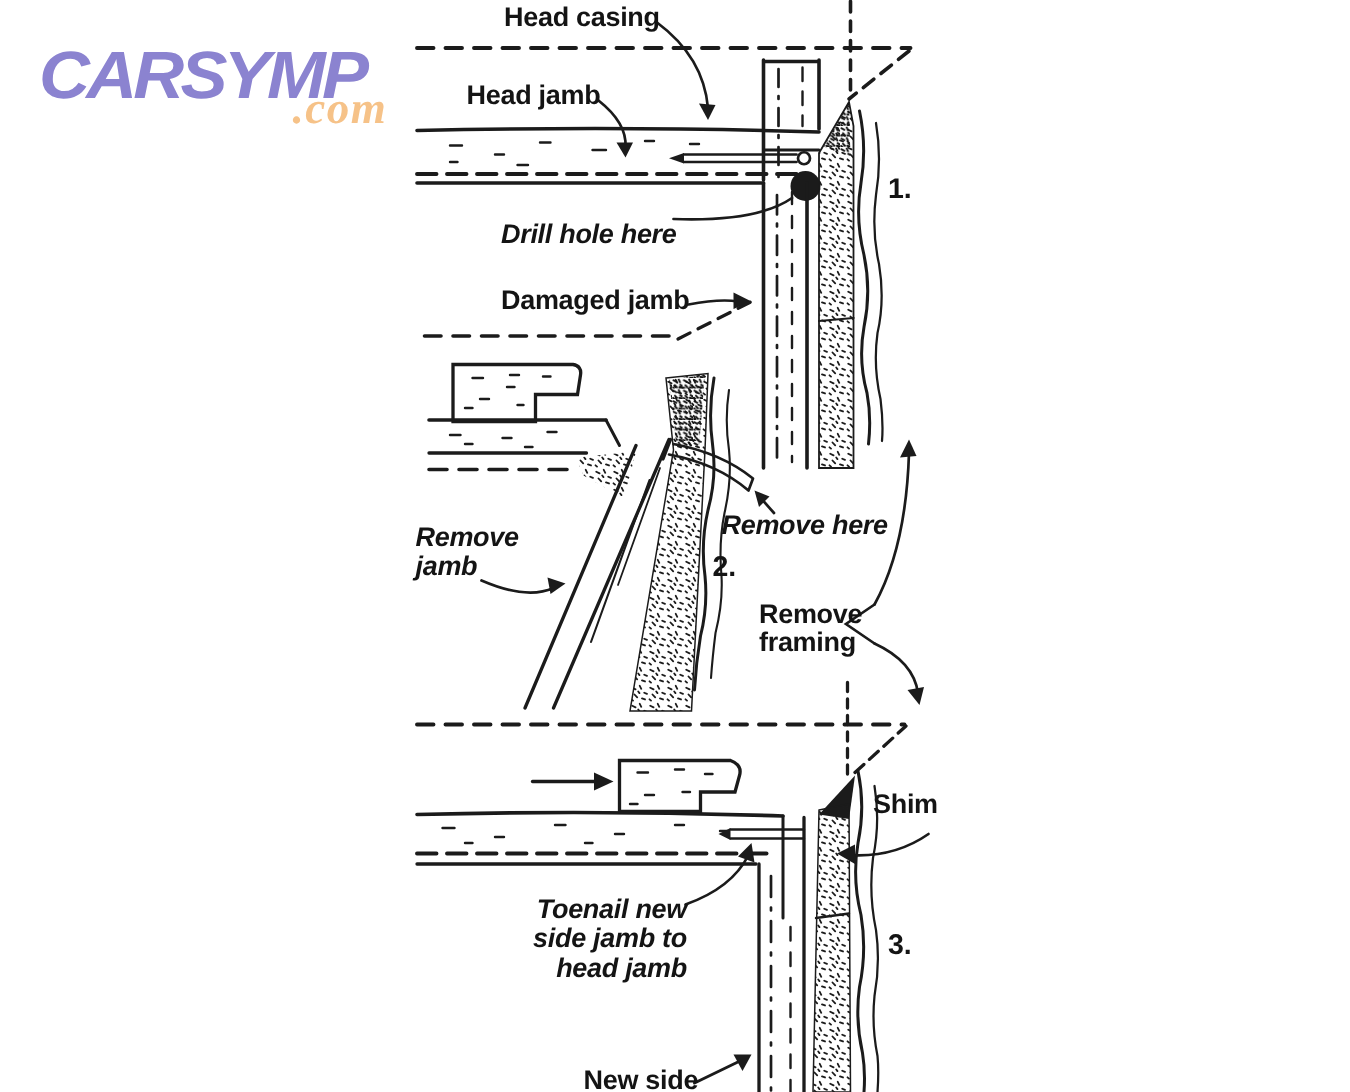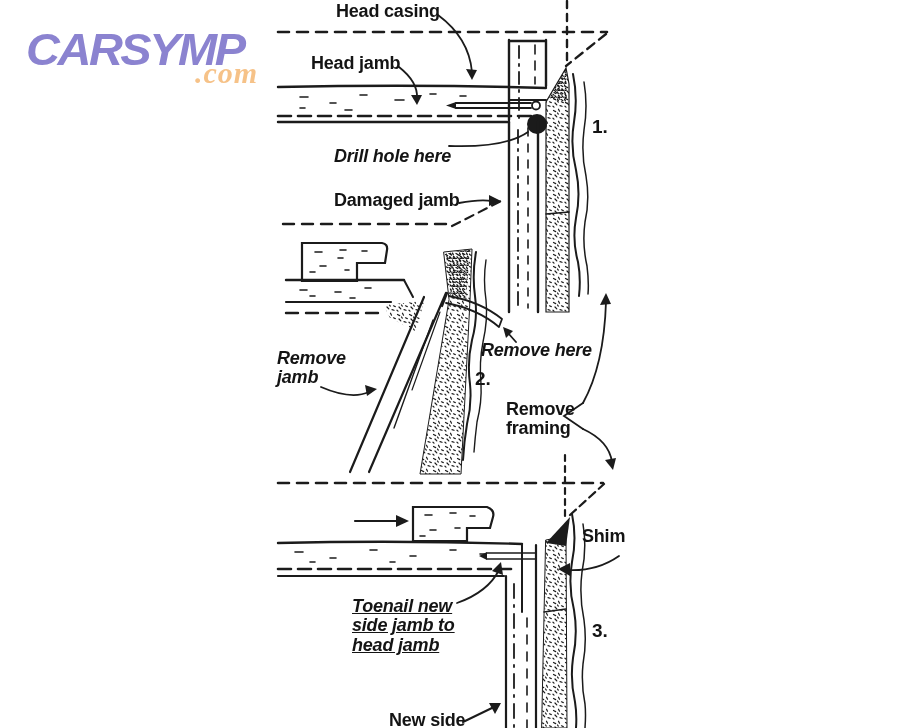--- a/index.html
+++ b/index.html
@@ -7,21 +7,21 @@
     position:relative;width:900px;height:728px;background:#ffffff;
     overflow:hidden;font-family:"Liberation Sans",sans-serif;
   }
   .art{position:absolute;left:0;top:0;}
   .lbl{
     position:absolute;color:#141414;font-weight:700;font-size:18px;
     line-height:1.08;letter-spacing:-0.2px;white-space:pre-line;
   }
   .italic{font-style:italic;}
   .stepnum{font-size:19px;letter-spacing:0;}
-  .center{text-align:left;text-decoration:underline;}
+  .center{text-align:right;}
   .logo{position:absolute;left:26px;top:22px;width:260px;height:64px;}
   .logo .word{
     font-weight:700;font-style:italic;font-size:47px;letter-spacing:-2.5px;
     color:var(--brand-color,#8b83d0);display:inline-block;transform:scaleY(.95);
   }
   .logo .tld{
     position:absolute;left:169px;top:34px;
     font-family:"Liberation Serif",serif;font-style:italic;font-weight:700;
     font-size:30px;letter-spacing:1px;color:var(--tld-color,#f6c288);
   }

